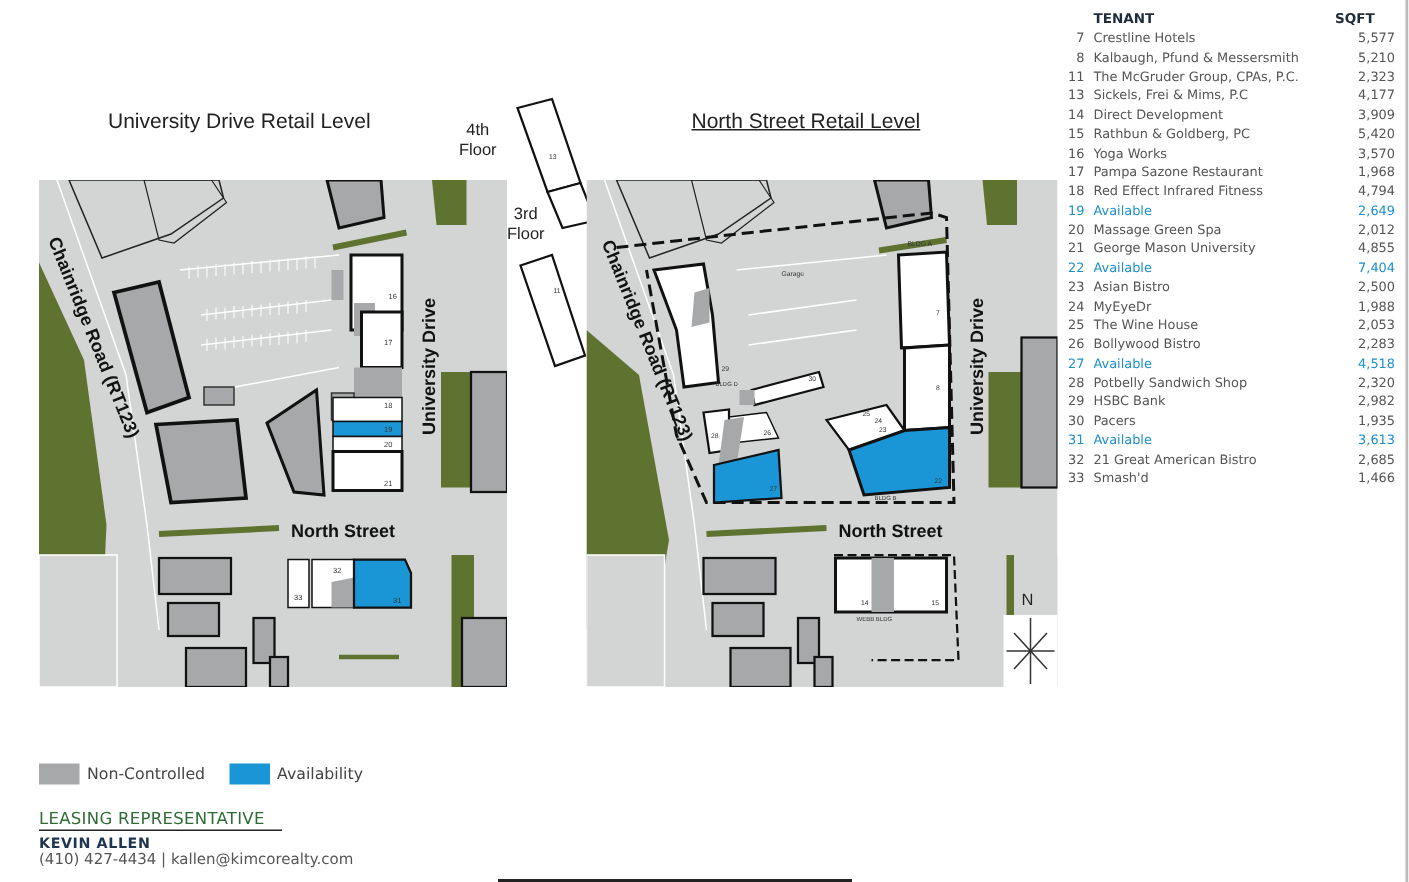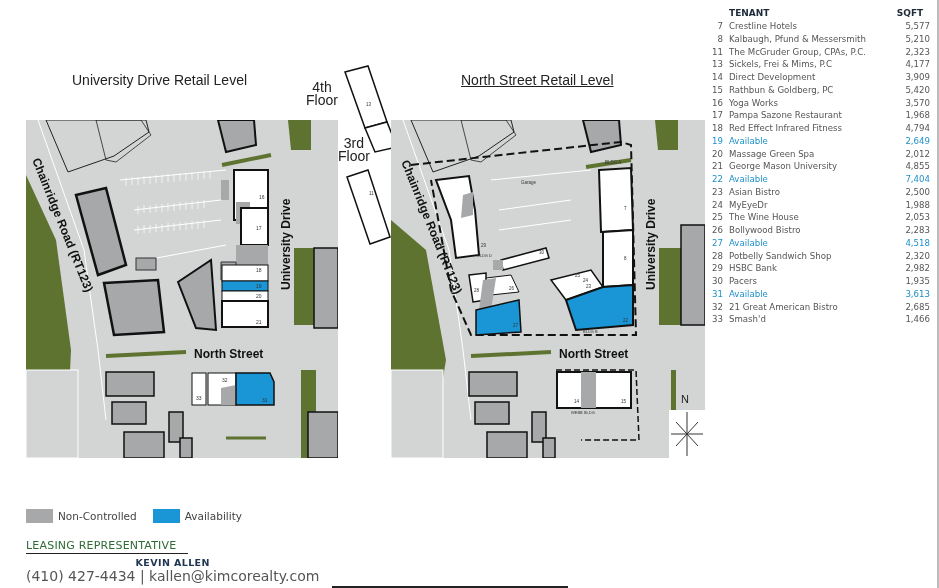--- a/index.html
+++ b/index.html
@@ -1,37 +1,37 @@
 <!DOCTYPE html>
 <html><head>
 <meta charset="utf-8">
 <style>
   html,body{margin:0;padding:0;background:#fff;}
   body{width:939px;height:588px;position:relative;overflow:hidden;font-family:"Liberation Sans",sans-serif;}
   .abs{position:absolute;}
   .map-title{font-size:14px;color:#222;white-space:nowrap;}
-  .floor-label{font-size:14px;color:#222;text-align:center;line-height:13px;}
+  .floor-label{font-size:11px;color:#222;text-align:center;line-height:13px;}
   svg text{font-family:"Liberation Sans",sans-serif;}
   
   .tenant-table{position:absolute;left:706px;top:8px;width:224px;font-family:"DejaVu Sans",sans-serif;}
   .tt-head{display:flex;font-size:9px;font-weight:bold;color:#1e2b3a;margin-bottom:2px;}
   .tt-head .h-name{flex:1;padding-left:23px;}
-  .tt-head .h-sqft{width:40px;text-align:center;}
+  .tt-head .h-sqft{width:40px;text-align:left;}
   .tt-row{display:flex;font-size:8.6px;color:#555;height:12.75px;line-height:12.75px;}
   .tt-row .num{width:17px;text-align:right;padding-right:6px;}
   .tt-row .name{flex:1;white-space:nowrap;overflow:hidden;}
   .tt-row .sqft{width:40px;text-align:right;}
   .tt-row.available{color:#1e90c8;}
   
   .legend{position:absolute;left:26px;top:509px;display:flex;align-items:center;font-size:10.5px;color:#444;font-family:"DejaVu Sans",sans-serif;}
   .swatch{width:27px;height:14px;display:inline-block;margin-right:5px;}
   .leasing{position:absolute;left:26px;top:539px;font-family:"DejaVu Sans",sans-serif;}
   .leasing-title{font-size:11px;color:#2e6b35;letter-spacing:0.2px;border-bottom:1.5px solid #222;padding-bottom:1px;width:162px;}
-  .leasing-name{font-size:9.5px;font-weight:bold;color:#1f3550;margin-top:3px;letter-spacing:0.4px;text-align:center;}
-  .leasing-contact{font-size:14px;color:#555;margin-top:0;}
+  .leasing-name{font-size:9.5px;font-weight:bold;color:#1f3550;margin-top:3px;letter-spacing:0.4px;}
+  .leasing-contact{font-size:10px;color:#555;margin-top:0;}
   .bottom-bar{position:absolute;left:332px;top:586px;width:236px;height:2px;background:#222;}
   .right-edge{position:absolute;left:937px;top:0;width:2px;height:588px;background:#bbb;}
 </style>
 </head>
 <body>
 
 <div class="abs map-title" style="left:72px;top:72px;">University Drive Retail Level</div>
 <div class="abs map-title" style="left:461px;top:72px;text-decoration:underline;">North Street Retail Level</div>
 
 <div class="abs floor-label" style="left:306px;top:81px;">

